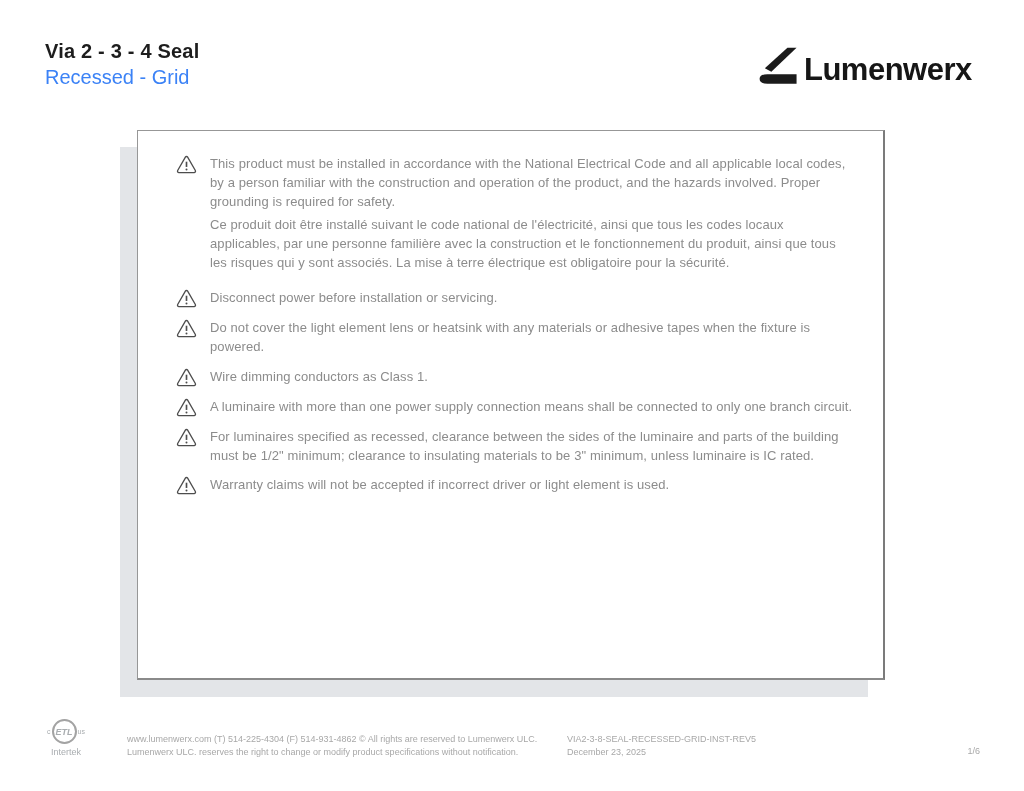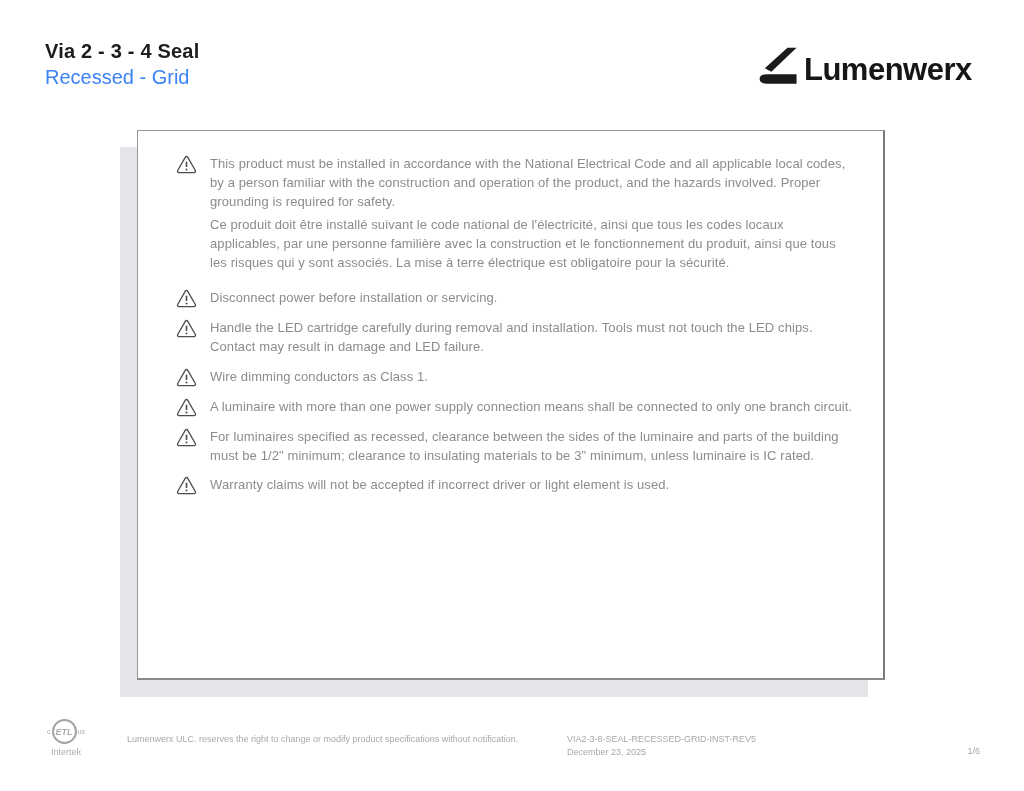--- a/index.html
+++ b/index.html
@@ -130,31 +130,31 @@
     <span class="warn-col">
       <svg width="21" height="19" viewBox="0 0 24 21" aria-hidden="true">
         <path d="M10.7 2.1 L1.9 17.4 a1.55 1.55 0 0 0 1.35 2.3 h17.5 a1.55 1.55 0 0 0 1.35 -2.3 L13.3 2.1 a1.5 1.5 0 0 0 -2.6 0 Z" fill="none" stroke="#4d4d4d" stroke-width="1.5" stroke-linejoin="round"></path>
         <line x1="12" y1="7.3" x2="12" y2="13.3" stroke="#4d4d4d" stroke-width="1.9"></line>
         <circle cx="12" cy="16.2" r="1.15" fill="#4d4d4d"></circle>
       </svg>
     </span>
     <p>Disconnect power before installation or servicing.</p>
   </div>
 
-
-  <div class="item">
-    <span class="warn-col">
-      <svg width="21" height="19" viewBox="0 0 24 21" aria-hidden="true">
-        <path d="M10.7 2.1 L1.9 17.4 a1.55 1.55 0 0 0 1.35 2.3 h17.5 a1.55 1.55 0 0 0 1.35 -2.3 L13.3 2.1 a1.5 1.5 0 0 0 -2.6 0 Z" fill="none" stroke="#4d4d4d" stroke-width="1.5" stroke-linejoin="round"></path>
-        <line x1="12" y1="7.3" x2="12" y2="13.3" stroke="#4d4d4d" stroke-width="1.9"></line>
-        <circle cx="12" cy="16.2" r="1.15" fill="#4d4d4d"></circle>
-      </svg>
-    </span>
-    <p>Handle the LED cartridge carefully during removal and installation. Tools must not touch the LED chips. Contact may result in damage and LED failure.</p>
-  </div>
+  <div class="item">
+    <span class="warn-col">
+      <svg width="21" height="19" viewBox="0 0 24 21" aria-hidden="true">
+        <path d="M10.7 2.1 L1.9 17.4 a1.55 1.55 0 0 0 1.35 2.3 h17.5 a1.55 1.55 0 0 0 1.35 -2.3 L13.3 2.1 a1.5 1.5 0 0 0 -2.6 0 Z" fill="none" stroke="#4d4d4d" stroke-width="1.5" stroke-linejoin="round"></path>
+        <line x1="12" y1="7.3" x2="12" y2="13.3" stroke="#4d4d4d" stroke-width="1.9"></line>
+        <circle cx="12" cy="16.2" r="1.15" fill="#4d4d4d"></circle>
+      </svg>
+    </span>
+    <p>Do not cover the light element lens or heatsink with any materials or adhesive tapes when the fixture is powered.</p>
+  </div>
+
 
   <div class="item">
     <span class="warn-col">
       <svg width="21" height="19" viewBox="0 0 24 21" aria-hidden="true">
         <path d="M10.7 2.1 L1.9 17.4 a1.55 1.55 0 0 0 1.35 2.3 h17.5 a1.55 1.55 0 0 0 1.35 -2.3 L13.3 2.1 a1.5 1.5 0 0 0 -2.6 0 Z" fill="none" stroke="#4d4d4d" stroke-width="1.5" stroke-linejoin="round"></path>
         <line x1="12" y1="7.3" x2="12" y2="13.3" stroke="#4d4d4d" stroke-width="1.9"></line>
         <circle cx="12" cy="16.2" r="1.15" fill="#4d4d4d"></circle>
       </svg>
     </span>
     <p>Wire dimming conductors as Class 1.</p>
@@ -198,20 +198,21 @@
 <div class="etl">
   <div class="etl-row">
     <span class="etl-side">c</span>
     <span class="etl-circle">ETL</span>
     <span class="etl-side">us</span>
   </div>
   <div class="etl-label">Intertek</div>
 </div>
 
 <div class="footer-left">
+  <div>www.lumenwerx.com  (T) 514-225-4304  (F) 514-931-4862 © All rights are reserved to Lumenwerx ULC.</div>
   <div>Lumenwerx ULC. reserves the right to change or modify product specifications without notification.</div>
 </div>
 
 <div class="footer-right">
   <div>VIA2-3-8-SEAL-RECESSED-GRID-INST-REV5</div>
   <div>December 23, 2025</div>
 </div>
 
 <div class="page-num">1/6</div>
 

